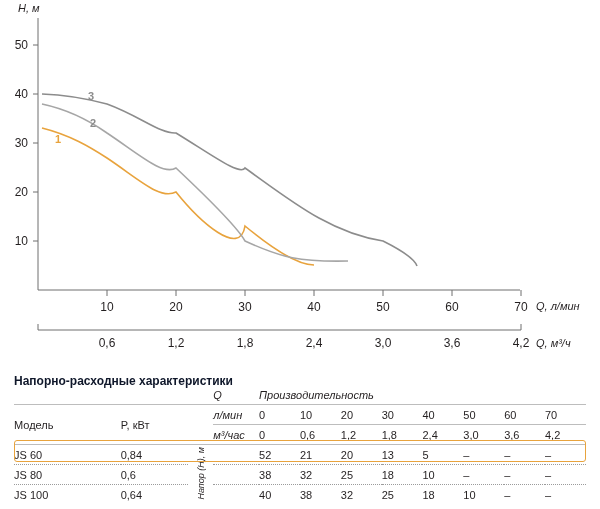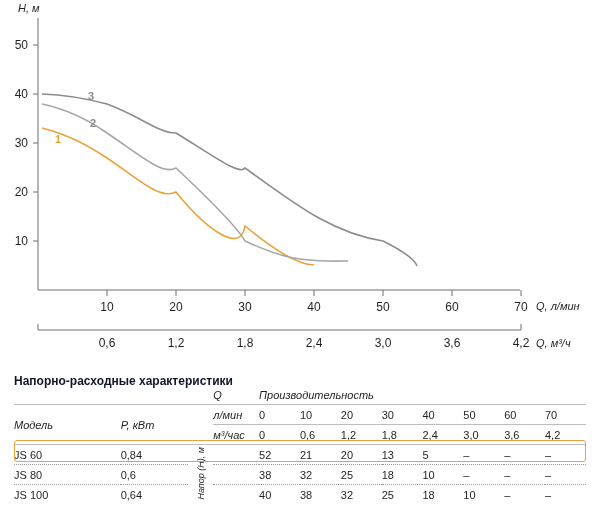--- a/index.html
+++ b/index.html
@@ -33,21 +33,21 @@
     font-size:12px;font-weight:bold;color:#0f172a;
   }
   .tbl{
     position:absolute;left:14px;top:385px;width:572px;
     border-collapse:collapse;font-size:11px;
   }
   .tbl td{padding:0;vertical-align:middle;}
   .rowline{border-bottom:1px solid #bdbdbd;}
   .rowdot{border-bottom:1px dotted #9b9b9b;}
   .cell{height:19px;}
-  .ital{font-style:italic;}
+  .ital{}
   .hdr{font-style:italic;}
   .num{text-align:left;}
   .highlight-box{
     position:absolute;
     left:14px;top:440px;width:572px;height:22px;
     border:1px solid #e8a33d;border-radius:3px;
     box-sizing:border-box;
     pointer-events:none;
   }
   .rot{

